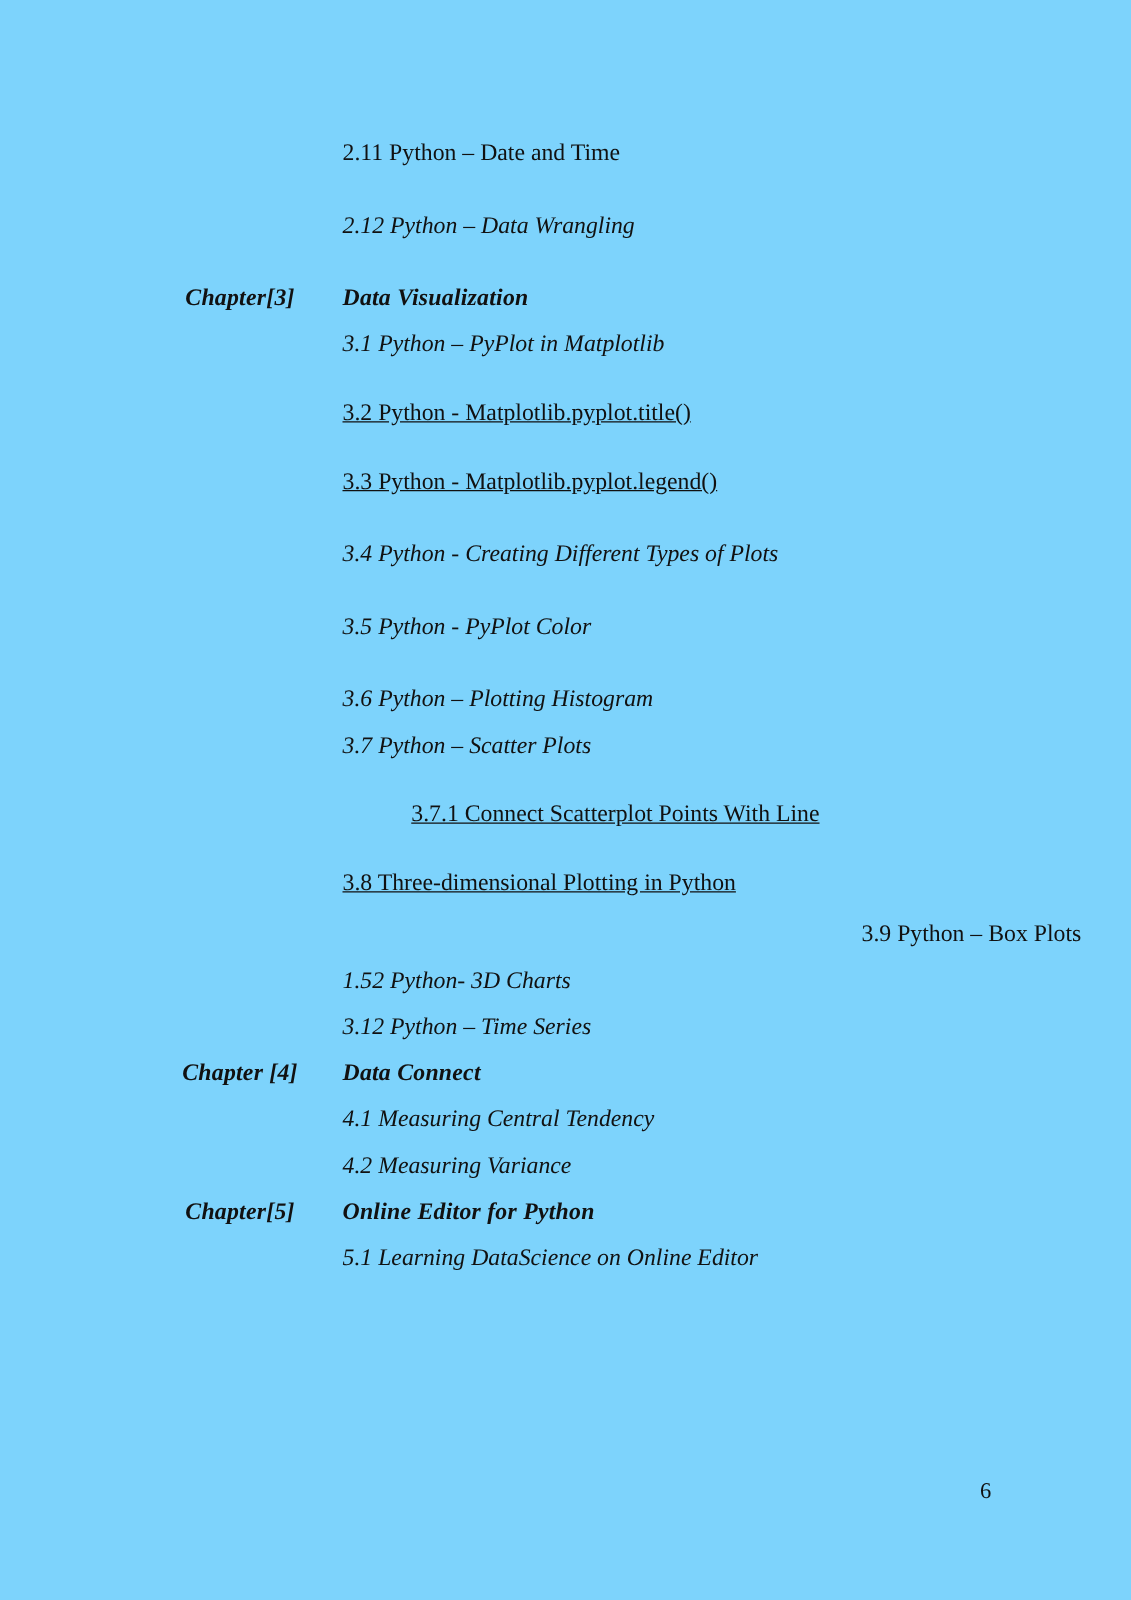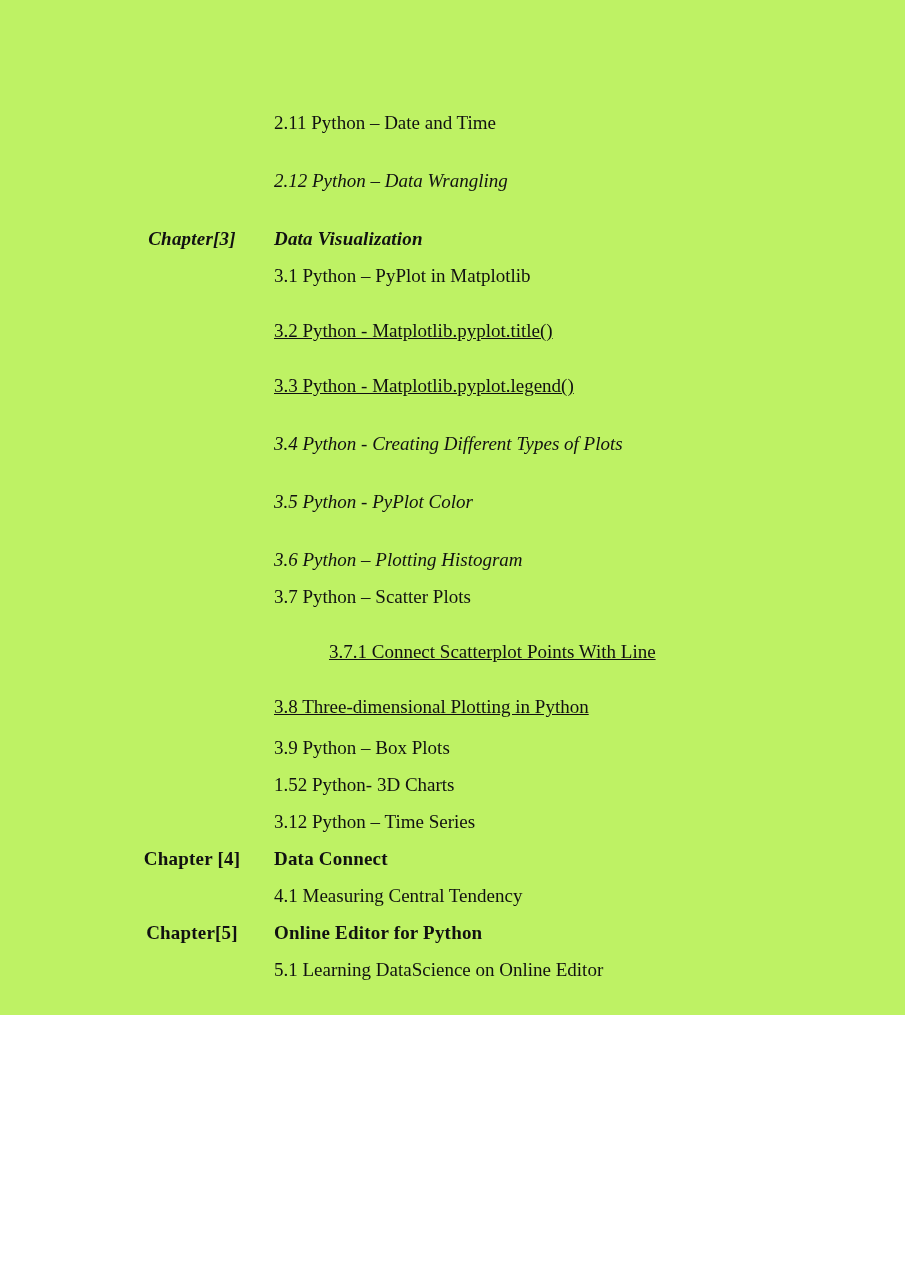--- a/index.html
+++ b/index.html
@@ -3,22 +3,22 @@
 <meta charset="utf-8">
 <style>
   html, body {
     margin: 0;
     padding: 0;
     background: #ffffff;
   }
   .page {
     position: relative;
     width: 905px;
-    height: 1015px;
-    background: #bef264;
+    height: 1280px;
+    background: #7dd3fc;
     overflow: hidden;
     font-family: "Liberation Serif", "DejaVu Serif", serif;
     color: #111111;
   }
   .toc {
     position: absolute;
     top: 110px;
     left: 110px;
     right: 40px;
   }
@@ -41,22 +41,22 @@
   .bold .item {
     font-weight: bold;
     letter-spacing: 0.2px;
   }
   .indent .item {
     padding-left: 55px;
   }
   
   .g58 { margin-top: 33px; font-style: italic; }
   .g55 { margin-top: 30px; text-decoration: underline; }
-  .g41 { margin-top: 16px; }
-  .g37 { margin-top: 12px; }
+  .g41 { margin-top: 16px; text-align: right; }
+  .g37 { margin-top: 12px; font-style: italic; }
   .page-number {
     position: absolute;
     top: 1180px;
     left: 784px;
     font-size: 18px;
     line-height: 25px;
   }
 </style>
 </head>
 <body>
@@ -144,20 +144,24 @@
     <div class="row g37 bold">
       <span class="chap">Chapter [4]</span>
       <span class="item">Data Connect</span>
     </div>
 
     <div class="row g37">
       <span class="chap"></span>
       <span class="item">4.1 Measuring Central Tendency</span>
     </div>
 
+    <div class="row g37">
+      <span class="chap"></span>
+      <span class="item">4.2 Measuring Variance</span>
+    </div>
 
     <div class="row g37 bold">
       <span class="chap">Chapter[5]</span>
       <span class="item">Online Editor for Python</span>
     </div>
 
     <div class="row g37">
       <span class="chap"></span>
       <span class="item">5.1 Learning DataScience on Online Editor</span>
     </div>

